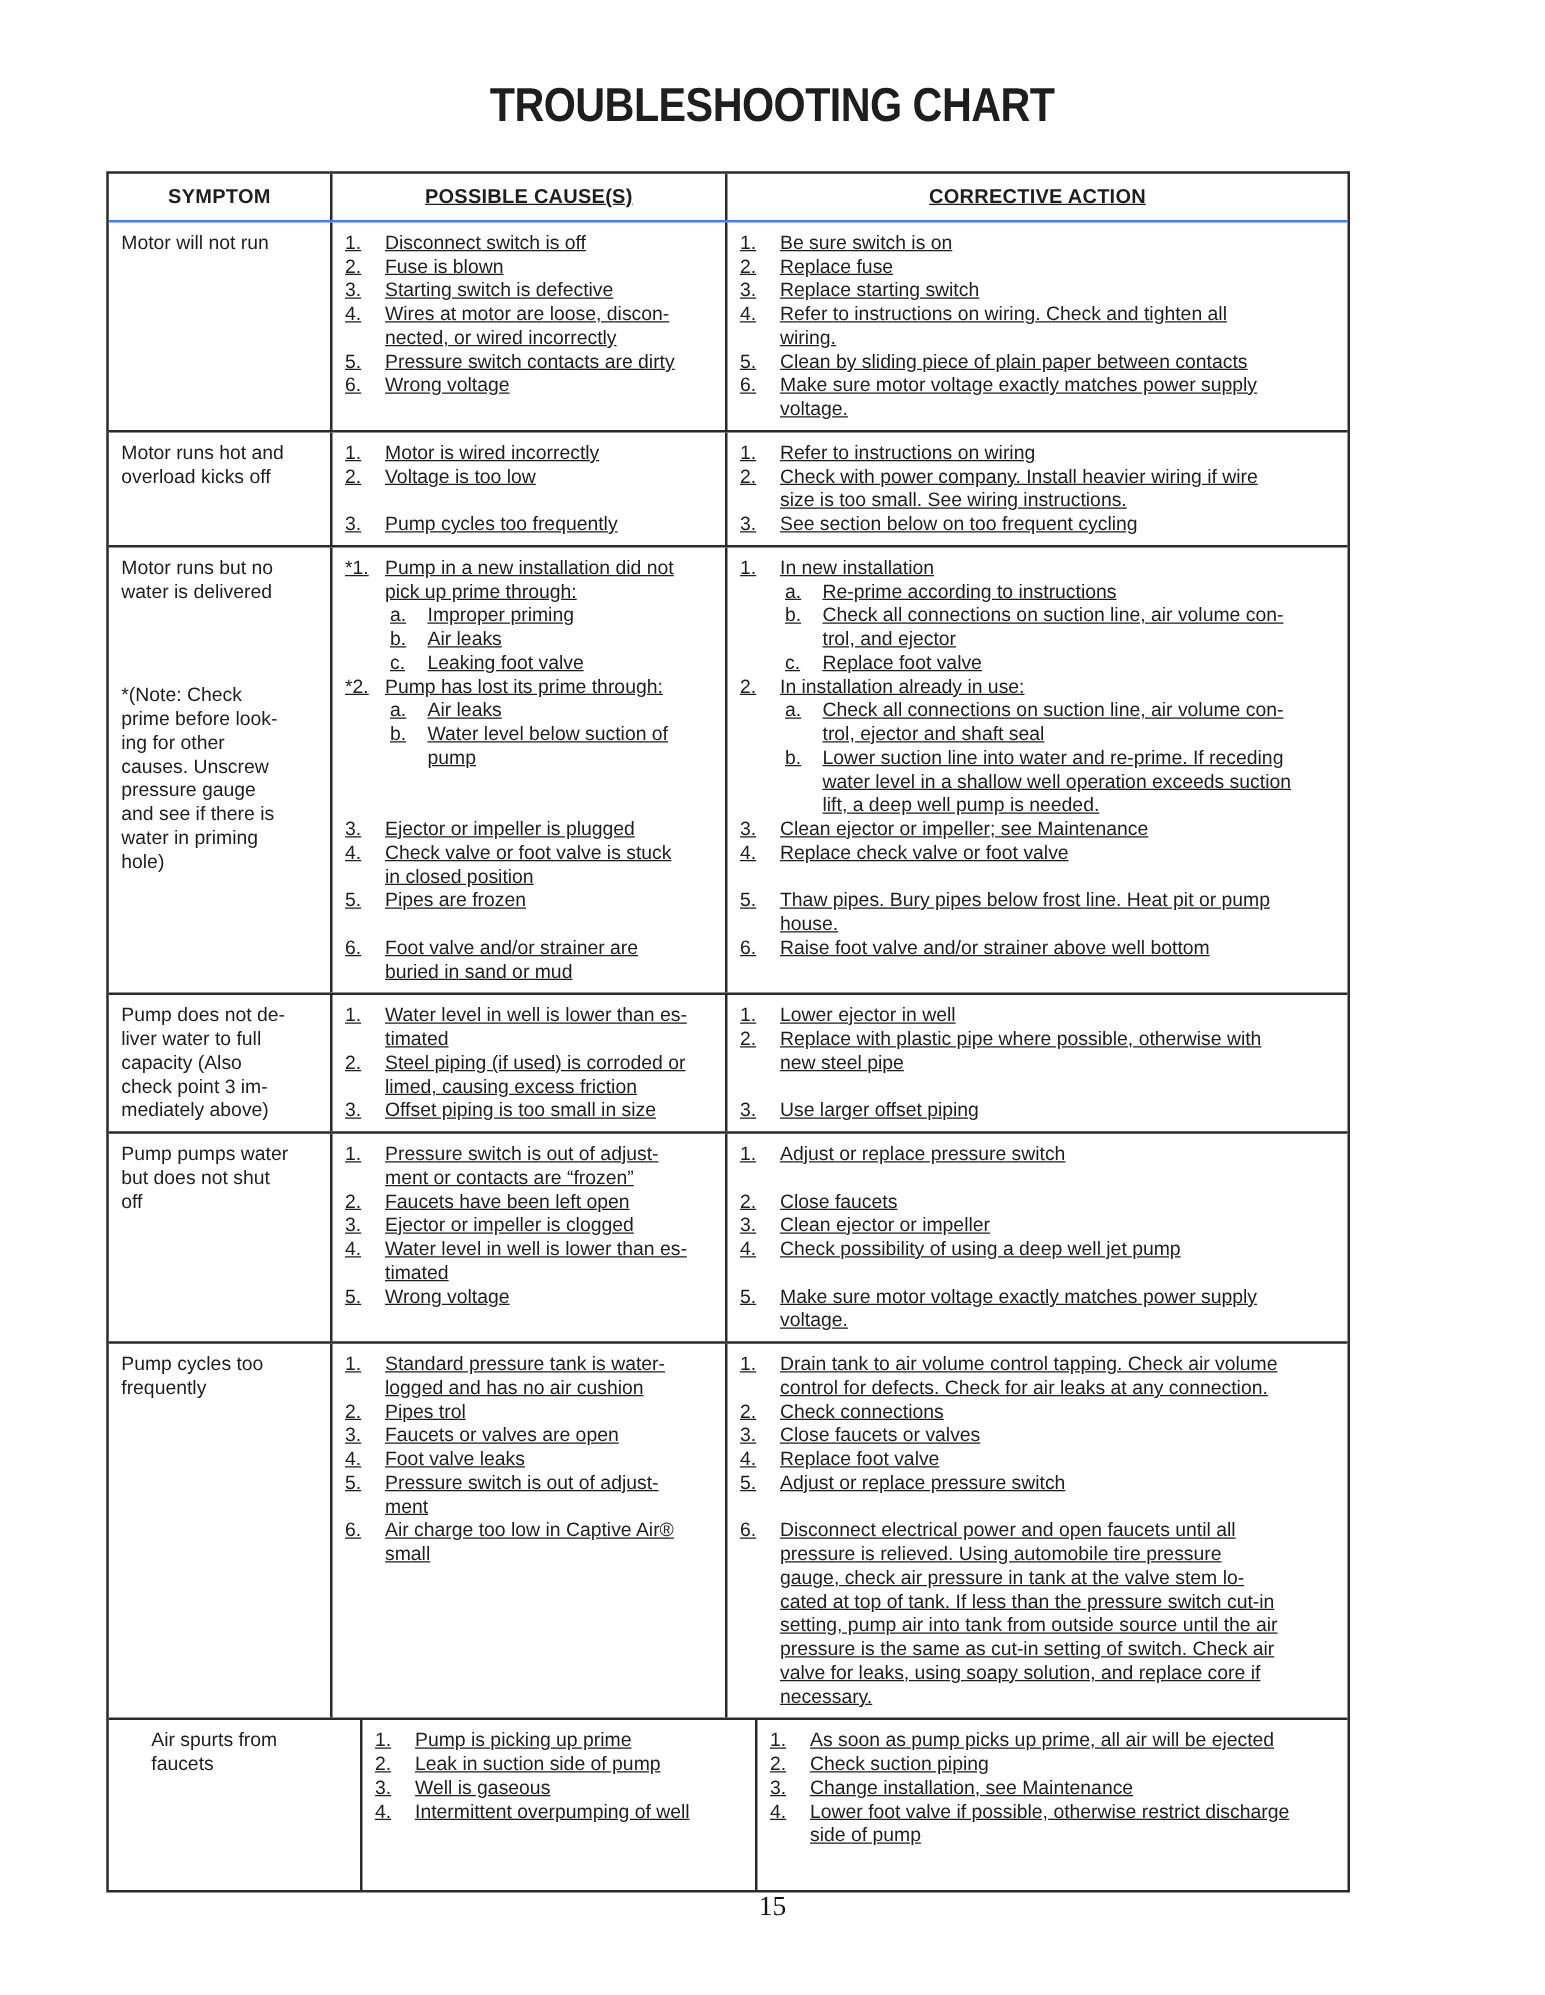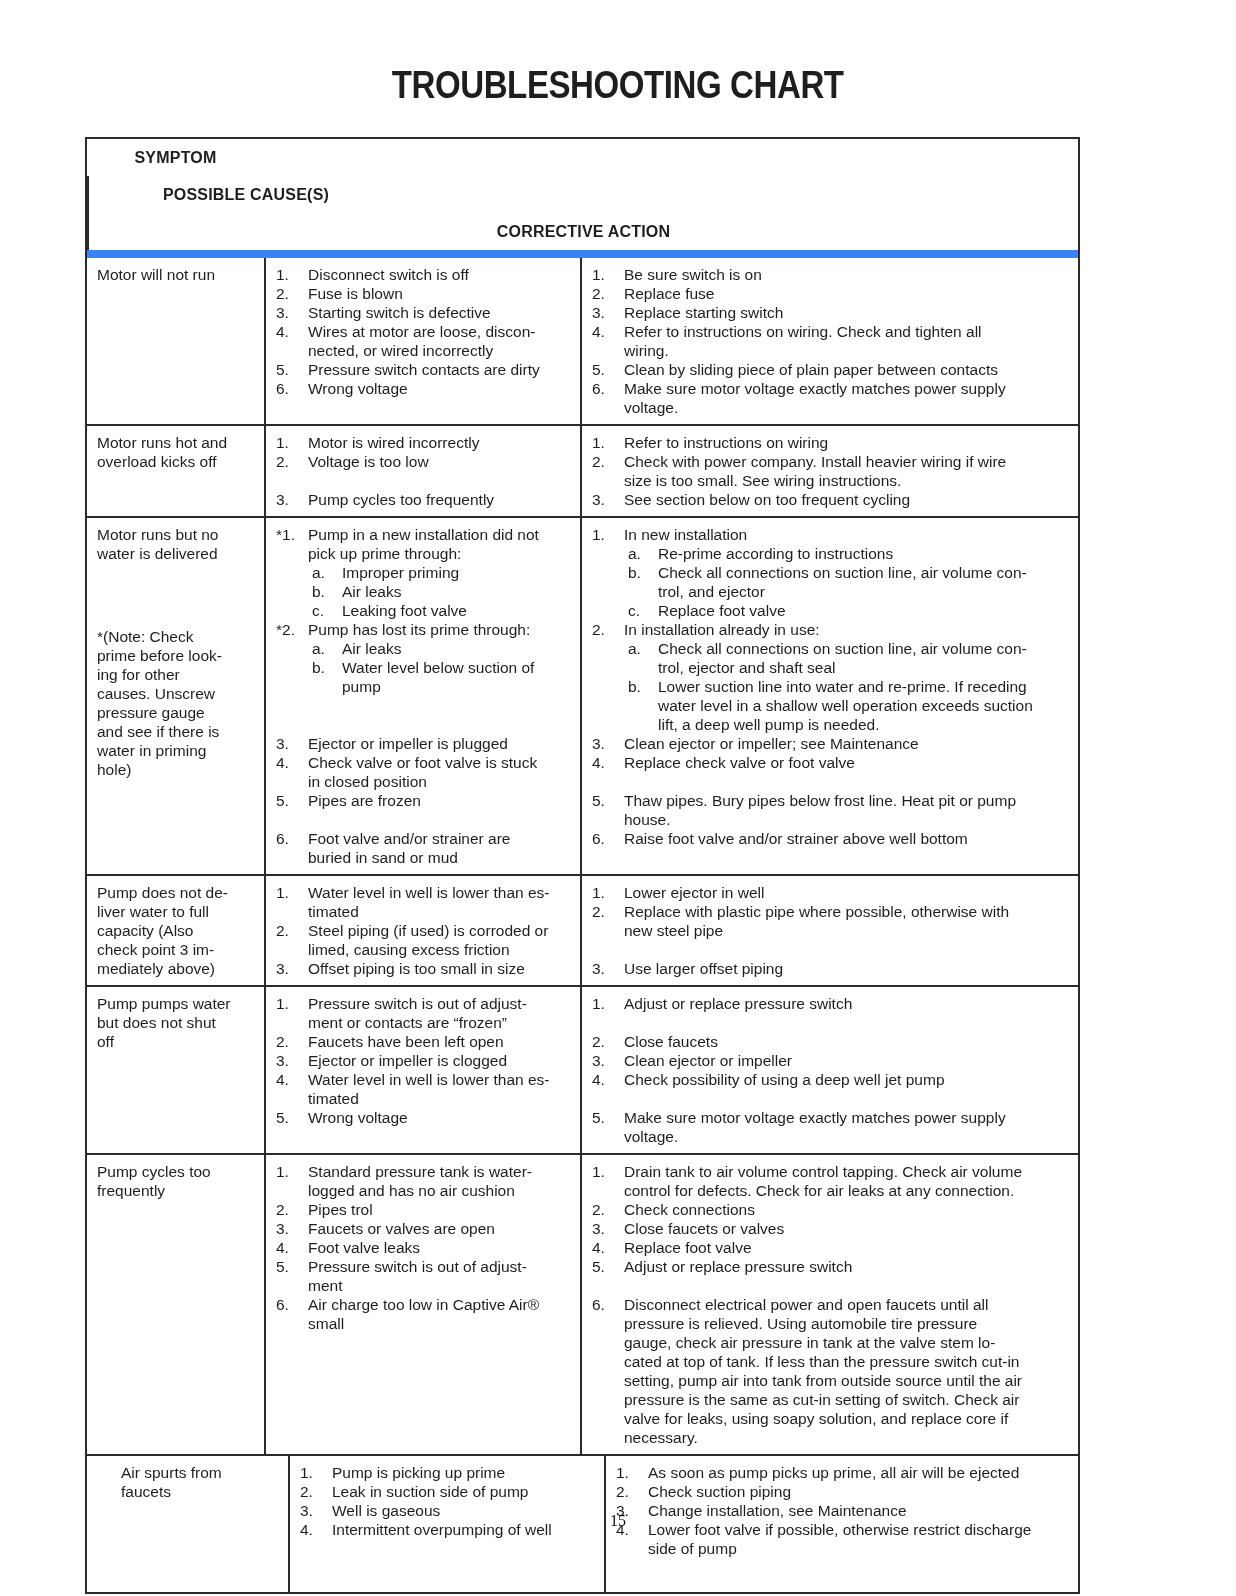--- a/index.html
+++ b/index.html
@@ -11,41 +11,41 @@
   }
   .title-wrap { position:absolute; top:64px; left:0; width:100%; text-align:center; }
   .title {
     display:inline-block; font-size:38px; font-weight:bold; letter-spacing:-0.5px;
     transform:scaleX(0.87); transform-origin:center;
   }
   .tbl {
     position:absolute; top:137px; left:85px; width:995px;
     border:2px solid #2b2b2b; background:#fff;
   }
-  .thead { display:flex; border-bottom:8px solid #3b82f6;flex-direction:column; }
+  .thead { display:flex; border-bottom:2px solid #3b82f6; }
   .th {
     padding:10px 4px 9px; font-weight:bold; font-size:16px; text-align:center;
     letter-spacing:0.2px;
   }
   .c1 { width:177px; flex:none; }
   .c2 { width:316px; flex:none; }
   .c3 { flex:1 1 auto; min-width:0; }
-  .th.c2, .th.c3, .cell.c2, .cell.c3 { border-left:2px solid #2b2b2b; }
+  .th.c2, .th.c3, .cell.c2, .cell.c3 { border-left:2px solid #2b2b2b;text-decoration:underline; }
   .row { display:flex; border-bottom:2px solid #2b2b2b; }
   .row:last-child { border-bottom:none; min-height:136px;margin-left:24px; }
   .cell { padding:7px 6px 7px 10px; font-size:15.5px; line-height:19px; }
   .para { white-space:pre-wrap; }
   .li { display:flex; align-items:flex-start; }
   .li .num { width:32px; flex:none; white-space:nowrap; }
   .li .txt { flex:1 1 auto; min-width:0; white-space:pre-wrap; }
   .li.sub { margin-left:36px; }
   .li.sub .num { width:30px; }
   .pagenum {
     position:absolute; top:1512px; left:0; width:100%; text-align:center;
-    font-family:"Liberation Serif", serif; font-size:16px; color:#111;
+    font-family:"Liberation Serif", serif; font-size:22px; color:#111;
   }
 </style>
 </head>
 <body>
 
 <div class="page">
 
   <div class="title-wrap">
     <div class="title">TROUBLESHOOTING CHART</div>
   </div>

